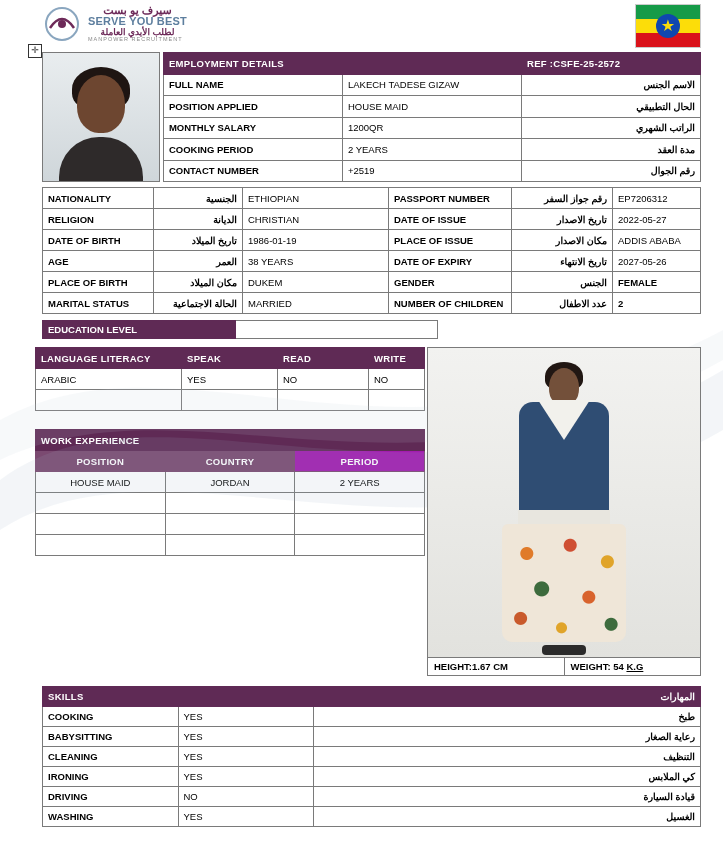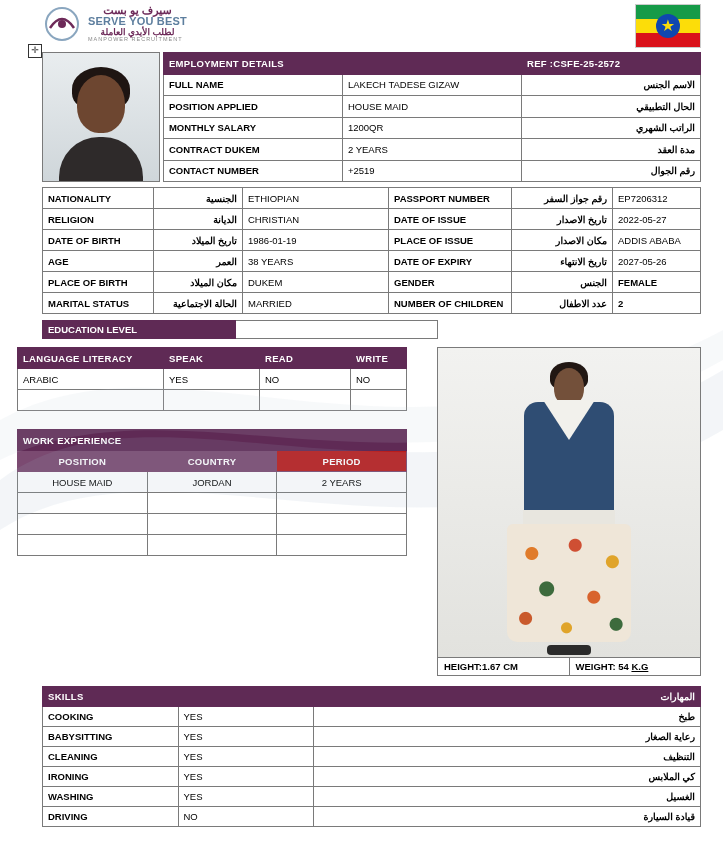--- a/index.html
+++ b/index.html
@@ -227,22 +227,22 @@
   .edu-val {
     width: 202px;
     border: 1px solid #7a7a7a;
     border-left: none;
     box-sizing: border-box;
   }
 
   
   .mid {
     display: flex;
-    margin: 8px 22px 0 17px;
-    gap: 30px;
+    margin: 8px 22px 0 35px;
+    gap: 2px;
   }
   .mid-left { width: 390px; }
   .mid-right { flex: 1; }
   .fullphoto {
     width: 100%;
     height: 311px;
     border: 1px solid #7a7a7a;
     position: relative;
     overflow: hidden;
     background: #efefef;
@@ -374,21 +374,21 @@
         <td class="lbl">POSITION APPLIED</td>
         <td>HOUSE MAID</td>
         <td class="ar">الحال التطبيقي</td>
       </tr>
       <tr>
         <td class="lbl">MONTHLY SALARY</td>
         <td>1200QR</td>
         <td class="ar">الراتب الشهري</td>
       </tr>
       <tr>
-        <td class="lbl">CONTRACT DUKEM</td>
+        <td class="lbl">COOKING PERIOD</td>
         <td>2 YEARS</td>
         <td class="ar">مدة العقد</td>
       </tr>
       <tr>
         <td class="lbl">CONTACT NUMBER</td>
         <td>+2519</td>
         <td class="ar">رقم الجوال</td>
       </tr>
     </tbody>
       </table>
@@ -480,21 +480,21 @@
         </table>
 
       <table class="full" style="margin-top:18px">
         <tbody>
             <tr>
           <td class="hdr" colspan="3">WORK EXPERIENCE</td>
         </tr>
         <tr>
           <td class="hdr ctr" style="width:135px;background:#7b4a71;border-color:#7b4a71">POSITION</td>
           <td class="hdr ctr" style="width:125px;background:#7b4a71;border-color:#7b4a71">COUNTRY</td>
-          <td class="hdr ctr" style="background:#b91c1c;border-color:#7b4a71">PERIOD</td>
+          <td class="hdr ctr" style="background:#a21caf;border-color:#7b4a71">PERIOD</td>
         </tr>
         <tr>
           <td class="ctr">HOUSE MAID</td>
           <td class="ctr">JORDAN</td>
           <td class="ctr">2 YEARS</td>
         </tr>
         <tr>
           <td class="ctr"></td>
           <td class="ctr"></td>
           <td class="ctr"></td>
@@ -555,27 +555,27 @@
         <td class="lbl">CLEANING</td>
         <td>YES</td>
         <td class="ar">التنظيف</td>
       </tr>
       <tr>
         <td class="lbl">IRONING</td>
         <td>YES</td>
         <td class="ar">كي الملابس</td>
       </tr>
       <tr>
+        <td class="lbl">DRIVING</td>
+        <td>NO</td>
+        <td class="ar">قيادة السيارة</td>
+      </tr>
+      <tr>
         <td class="lbl">WASHING</td>
         <td>YES</td>
         <td class="ar">الغسيل</td>
       </tr>
-      <tr>
-        <td class="lbl">DRIVING</td>
-        <td>NO</td>
-        <td class="ar">قيادة السيارة</td>
-      </tr>
 
     </tbody>
       </table>
   </div>
 
 </div>
 
 </body></html>

